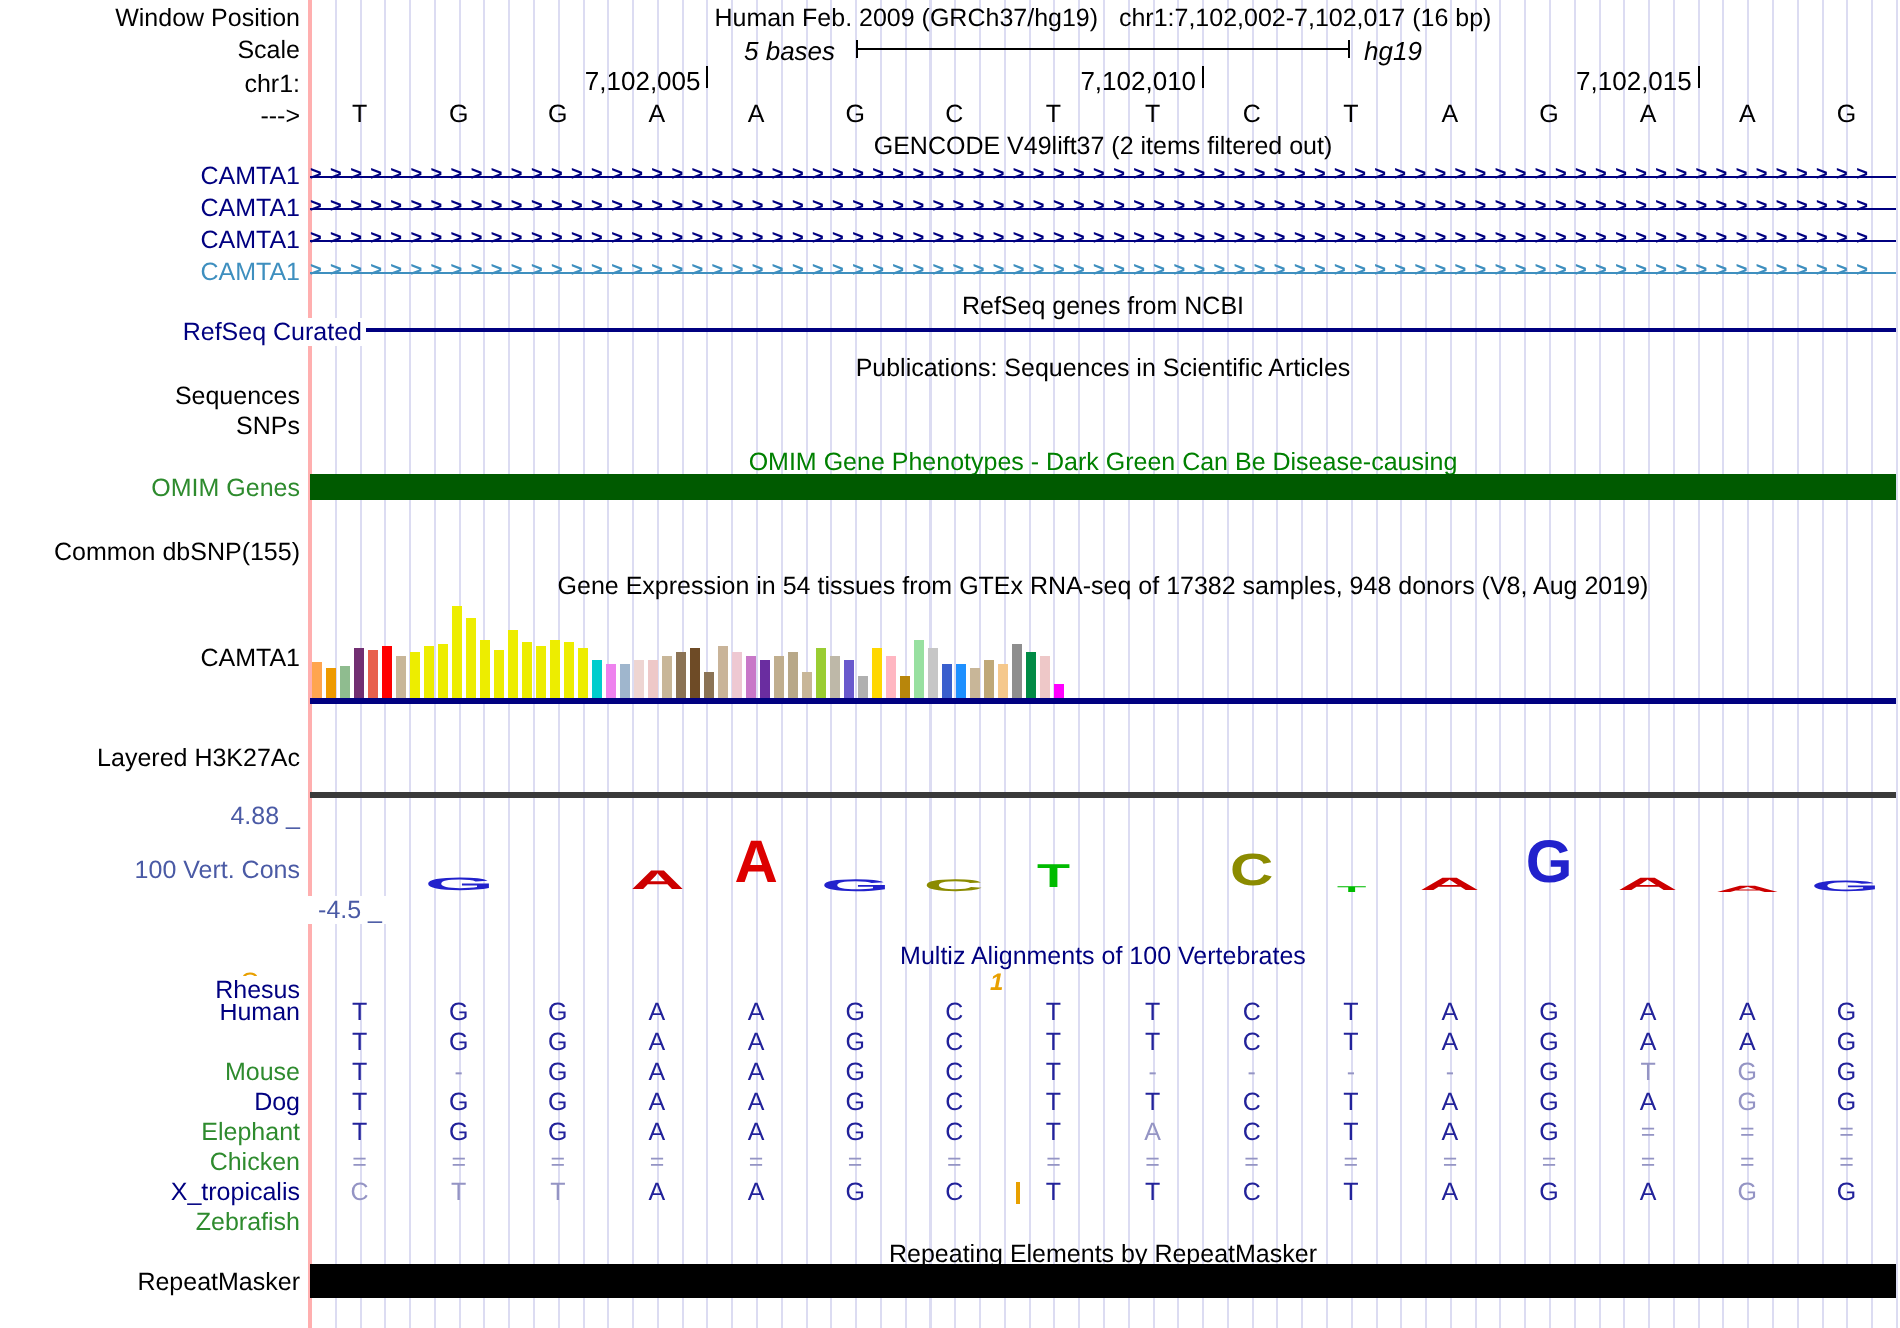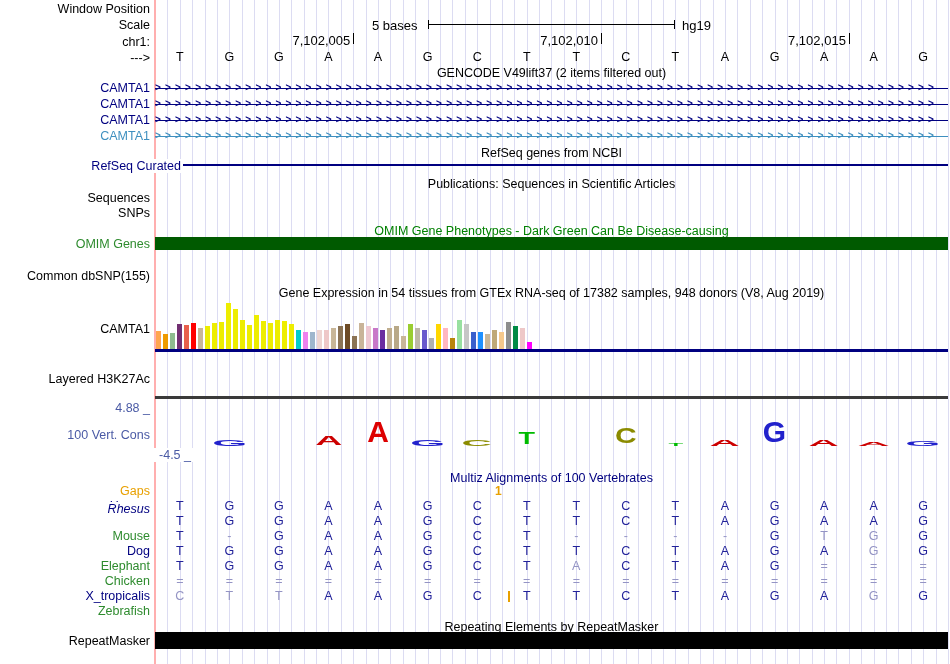--- a/index.html
+++ b/index.html
@@ -7,21 +7,21 @@
            font-family:"Liberation Sans",sans-serif;color:#000;}
   
   #gridbg{position:absolute;left:155px;top:0;width:795px;height:664px;
           background:repeating-linear-gradient(to right,#dcdcf2 0px,#dcdcf2 1px,transparent 1px,transparent 12.39px);
           z-index:0;}
   #leftborder{position:absolute;left:154px;top:0;width:2px;height:664px;background:#ffafaf;z-index:1;}
   .lab{position:absolute;width:150px;left:0;text-align:right;font-size:12.5px;line-height:14px;
        white-space:nowrap;z-index:3;background:#fff;padding-right:2px;}
   .ttl{position:absolute;left:155px;width:793px;text-align:center;font-size:12.5px;line-height:14px;
        white-space:nowrap;z-index:2;}
-  .abs{position:absolute;z-index:2;}
+  .abs{position:absolute;z-index:2;font-style:italic;}
   .navy{color:#000080;}
   .green{color:#2e8b2e;}
   .orange{color:#e8a000;}
   .cons-blue{color:#4a5aa5;}
   .seqrow{position:absolute;left:155px;width:793px;height:15px;z-index:2;}
   .seqcell{position:absolute;top:0;width:49.5625px;text-align:center;font-size:12.5px;line-height:15px;}
   .mz-letter{color:#22229a;}
   .mz-gray{color:#9494c4;}
   .mz-eq{color:#9494c4;letter-spacing:0;}
   .tickline{position:absolute;width:1px;height:11px;background:#000;z-index:2;}
@@ -41,20 +41,24 @@
   .ins-bar{position:absolute;width:2px;height:11px;background:#e8a000;z-index:3;}
 </style>
 </head>
 <body>
 
 <div id="browser">
   <div id="gridbg"></div>
   <div id="leftborder"></div>
 
   <div class="lab" style="top:2px;">Window Position</div>
+  <div class="ttl" style="top:2px;">
+    <span>Human Feb. 2009 (GRCh37/hg19)</span>&nbsp;&nbsp;
+    <span>chr1:7,102,002-7,102,017 (16 bp)</span>
+  </div>
 
   <div class="lab" style="top:18px;">Scale</div>
   <div class="abs" style="left:372px;top:18px;font-size:13px;">5 bases</div>
   <div class="scale-line" style="left:428px;top:24px;width:247px;"></div>
   <div class="scale-cap" style="left:428px;top:20px;"></div>
   <div class="scale-cap" style="left:674px;top:20px;"></div>
   <div class="abs" style="left:682px;top:18px;font-size:13px;">hg19</div>
 
   <div class="lab" style="top:35px;">chr1:</div>
   <div id="ruler">
@@ -222,21 +226,21 @@
         <div class="seqcell mz-letter" style="left: 346.938px;">T</div>
         <div class="seqcell mz-letter" style="left: 396.5px;">T</div>
         <div class="seqcell mz-letter" style="left: 446.062px;">C</div>
         <div class="seqcell mz-letter" style="left: 495.625px;">T</div>
         <div class="seqcell mz-letter" style="left: 545.188px;">A</div>
         <div class="seqcell mz-letter" style="left: 594.75px;">G</div>
         <div class="seqcell mz-letter" style="left: 644.312px;">A</div>
         <div class="seqcell mz-letter" style="left: 693.875px;">A</div>
         <div class="seqcell mz-letter" style="left: 743.438px;">G</div>
       </div>
-      <div class="lab navy" style="top: 502px; font-style: italic;">Rhesus</div>
+      <div class="lab navy" style="top: 488px;">Rhesus</div>
       <div class="seqrow" style="top: 514px;">
         <div class="seqcell mz-letter" style="left: 0px;">T</div>
         <div class="seqcell mz-letter" style="left: 49.5625px;">G</div>
         <div class="seqcell mz-letter" style="left: 99.125px;">G</div>
         <div class="seqcell mz-letter" style="left: 148.688px;">A</div>
         <div class="seqcell mz-letter" style="left: 198.25px;">A</div>
         <div class="seqcell mz-letter" style="left: 247.812px;">G</div>
         <div class="seqcell mz-letter" style="left: 297.375px;">C</div>
         <div class="seqcell mz-letter" style="left: 346.938px;">T</div>
         <div class="seqcell mz-letter" style="left: 396.5px;">T</div>

